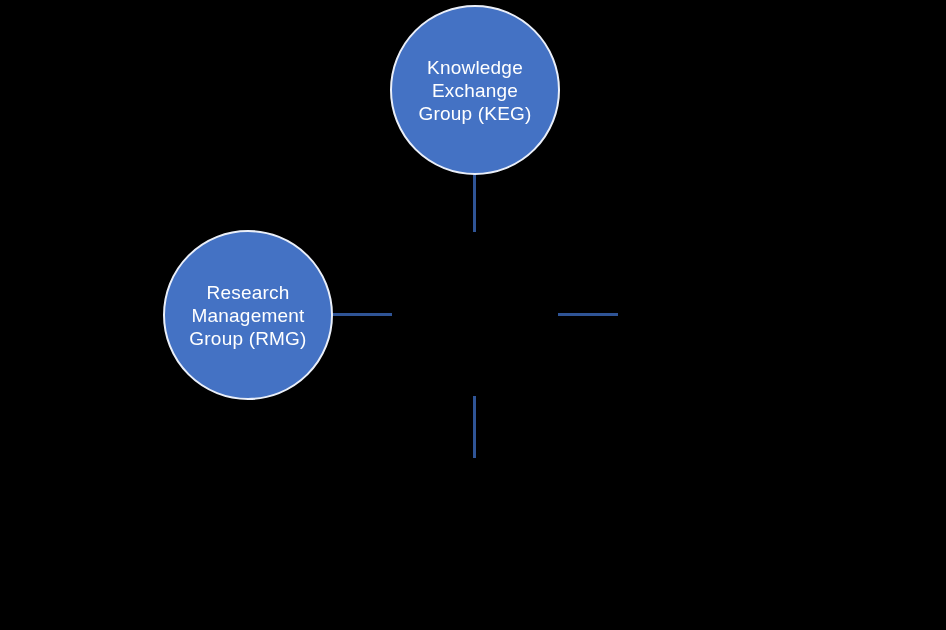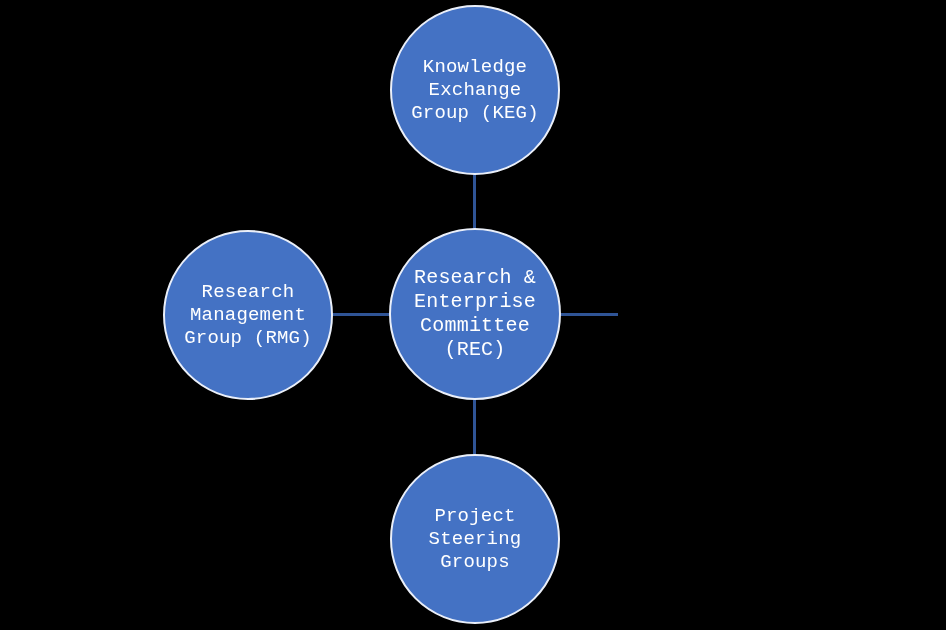--- a/index.html
+++ b/index.html
@@ -9,21 +9,21 @@
     --connector: #2F5496;
     --text: #FFFFFF;
   }
   html, body { margin: 0; padding: 0; background: var(--background); }
   .stage {
     position: relative;
     width: 946px;
     height: 630px;
     background: var(--background);
     overflow: hidden;
-    font-family: Liberation Mono, monospace;
+    font-family: Liberation Sans, sans-serif;
   }
   .connector {
     position: absolute;
     background: var(--connector);
     z-index: 0;
   }
   .node {
     position: absolute;
     border-radius: 50%;
     background: var(--node-fill);
@@ -71,27 +71,16 @@
 Exchange
 Group (KEG)</span>
   </div>
 
   <div class="node left">
     <span class="label">Research
 Management
 Group (RMG)</span>
   </div>
 
-  <div class="node center">
-    <span class="label">Research &amp;
-Enterprise
-Committee
-(REC)</span>
-  </div>
 
 
-  <div class="node bottom">
-    <span class="label">Project
-Steering
-Groups</span>
-  </div>
 
 </div>
 
 </body></html>

